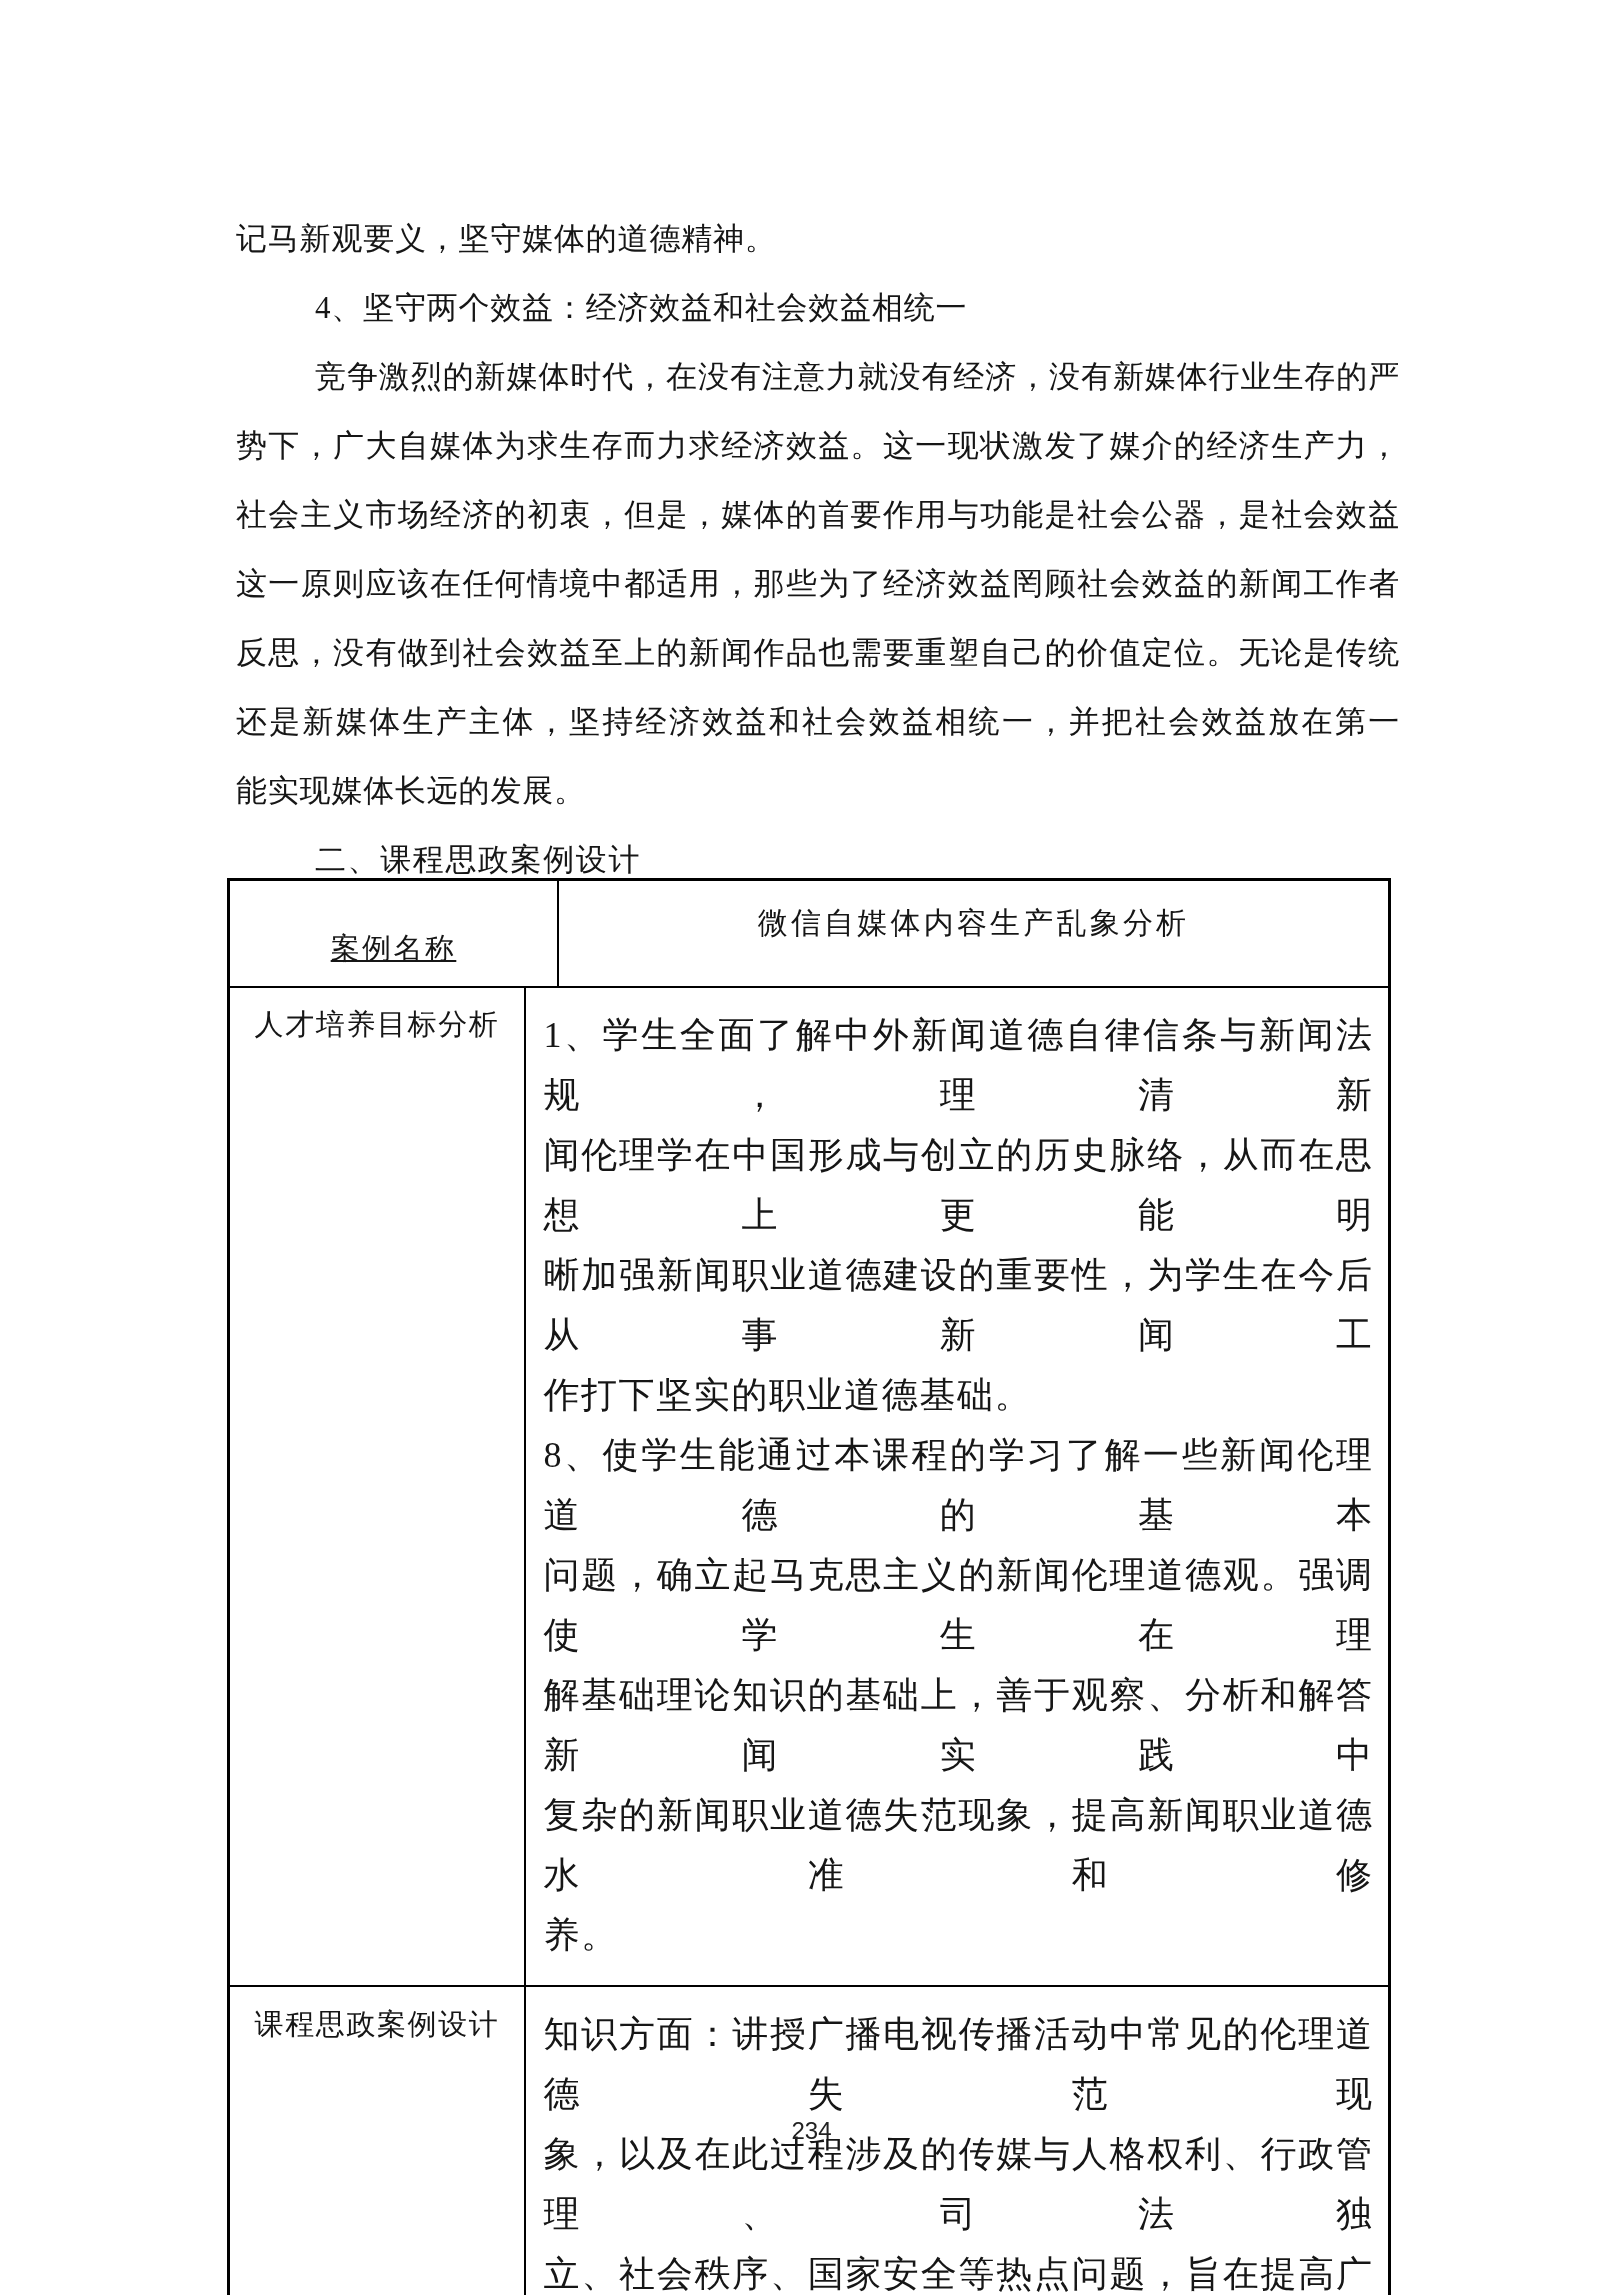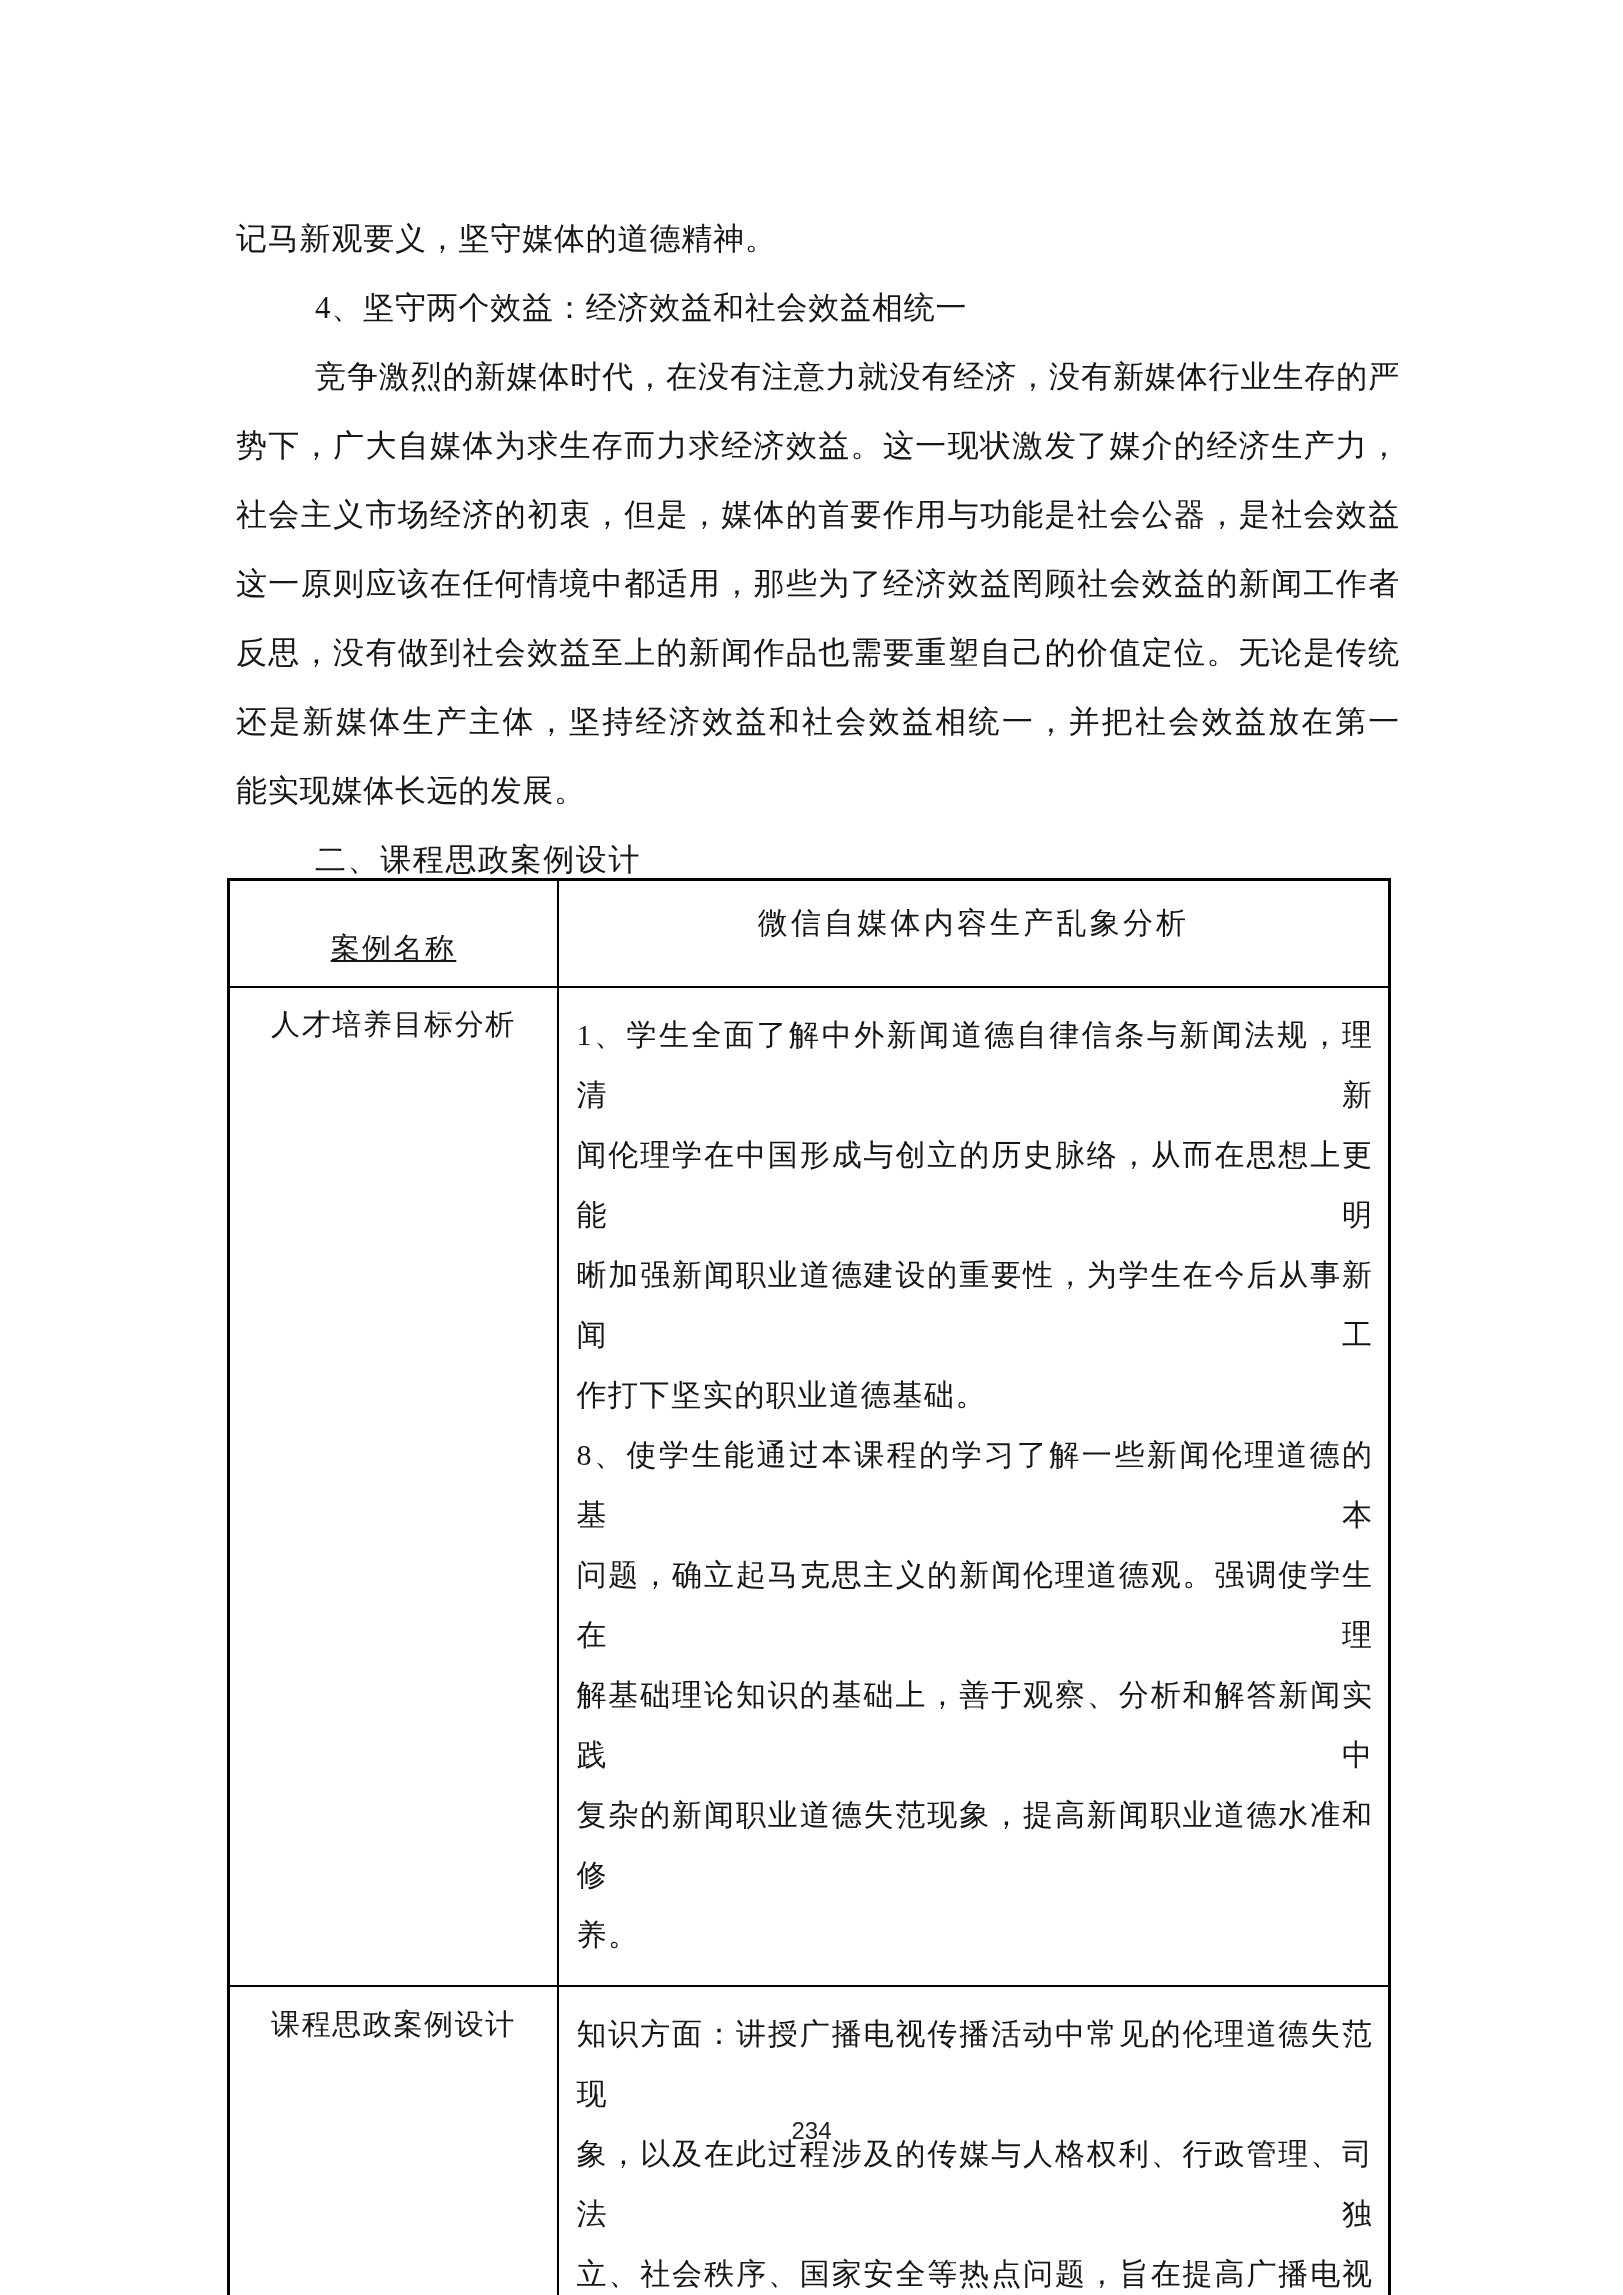--- a/index.html
+++ b/index.html
@@ -65,33 +65,33 @@
   .hcell-title {
     flex: 1;
     text-align: center;
     padding-top: 22px;
     font-size: 30px;
     letter-spacing: 3.2px;
   }
   .trow { display: flex; }
   .trow + .trow { border-top: 2.4px solid #000; }
   .lcell {
-    width: 329px;
+    width: 296px;
     box-sizing: border-box;
     border-right: 2.4px solid #000;
     text-align: center;
     padding-top: 17.4px;
     font-size: 29px;
     letter-spacing: 1.6px;
   }
   .ccell {
     flex: 1;
     box-sizing: border-box;
     padding: 16.6px 14.3px 20.6px 17.4px;
-    font-size: 30px;
+    font-size: 36px;
   }
   .cline {
     line-height: 60px;
     letter-spacing: 1.6px;
     overflow: hidden;
   }
   .cline.fill {
     text-align: justify;
     text-align-last: justify;
   }

